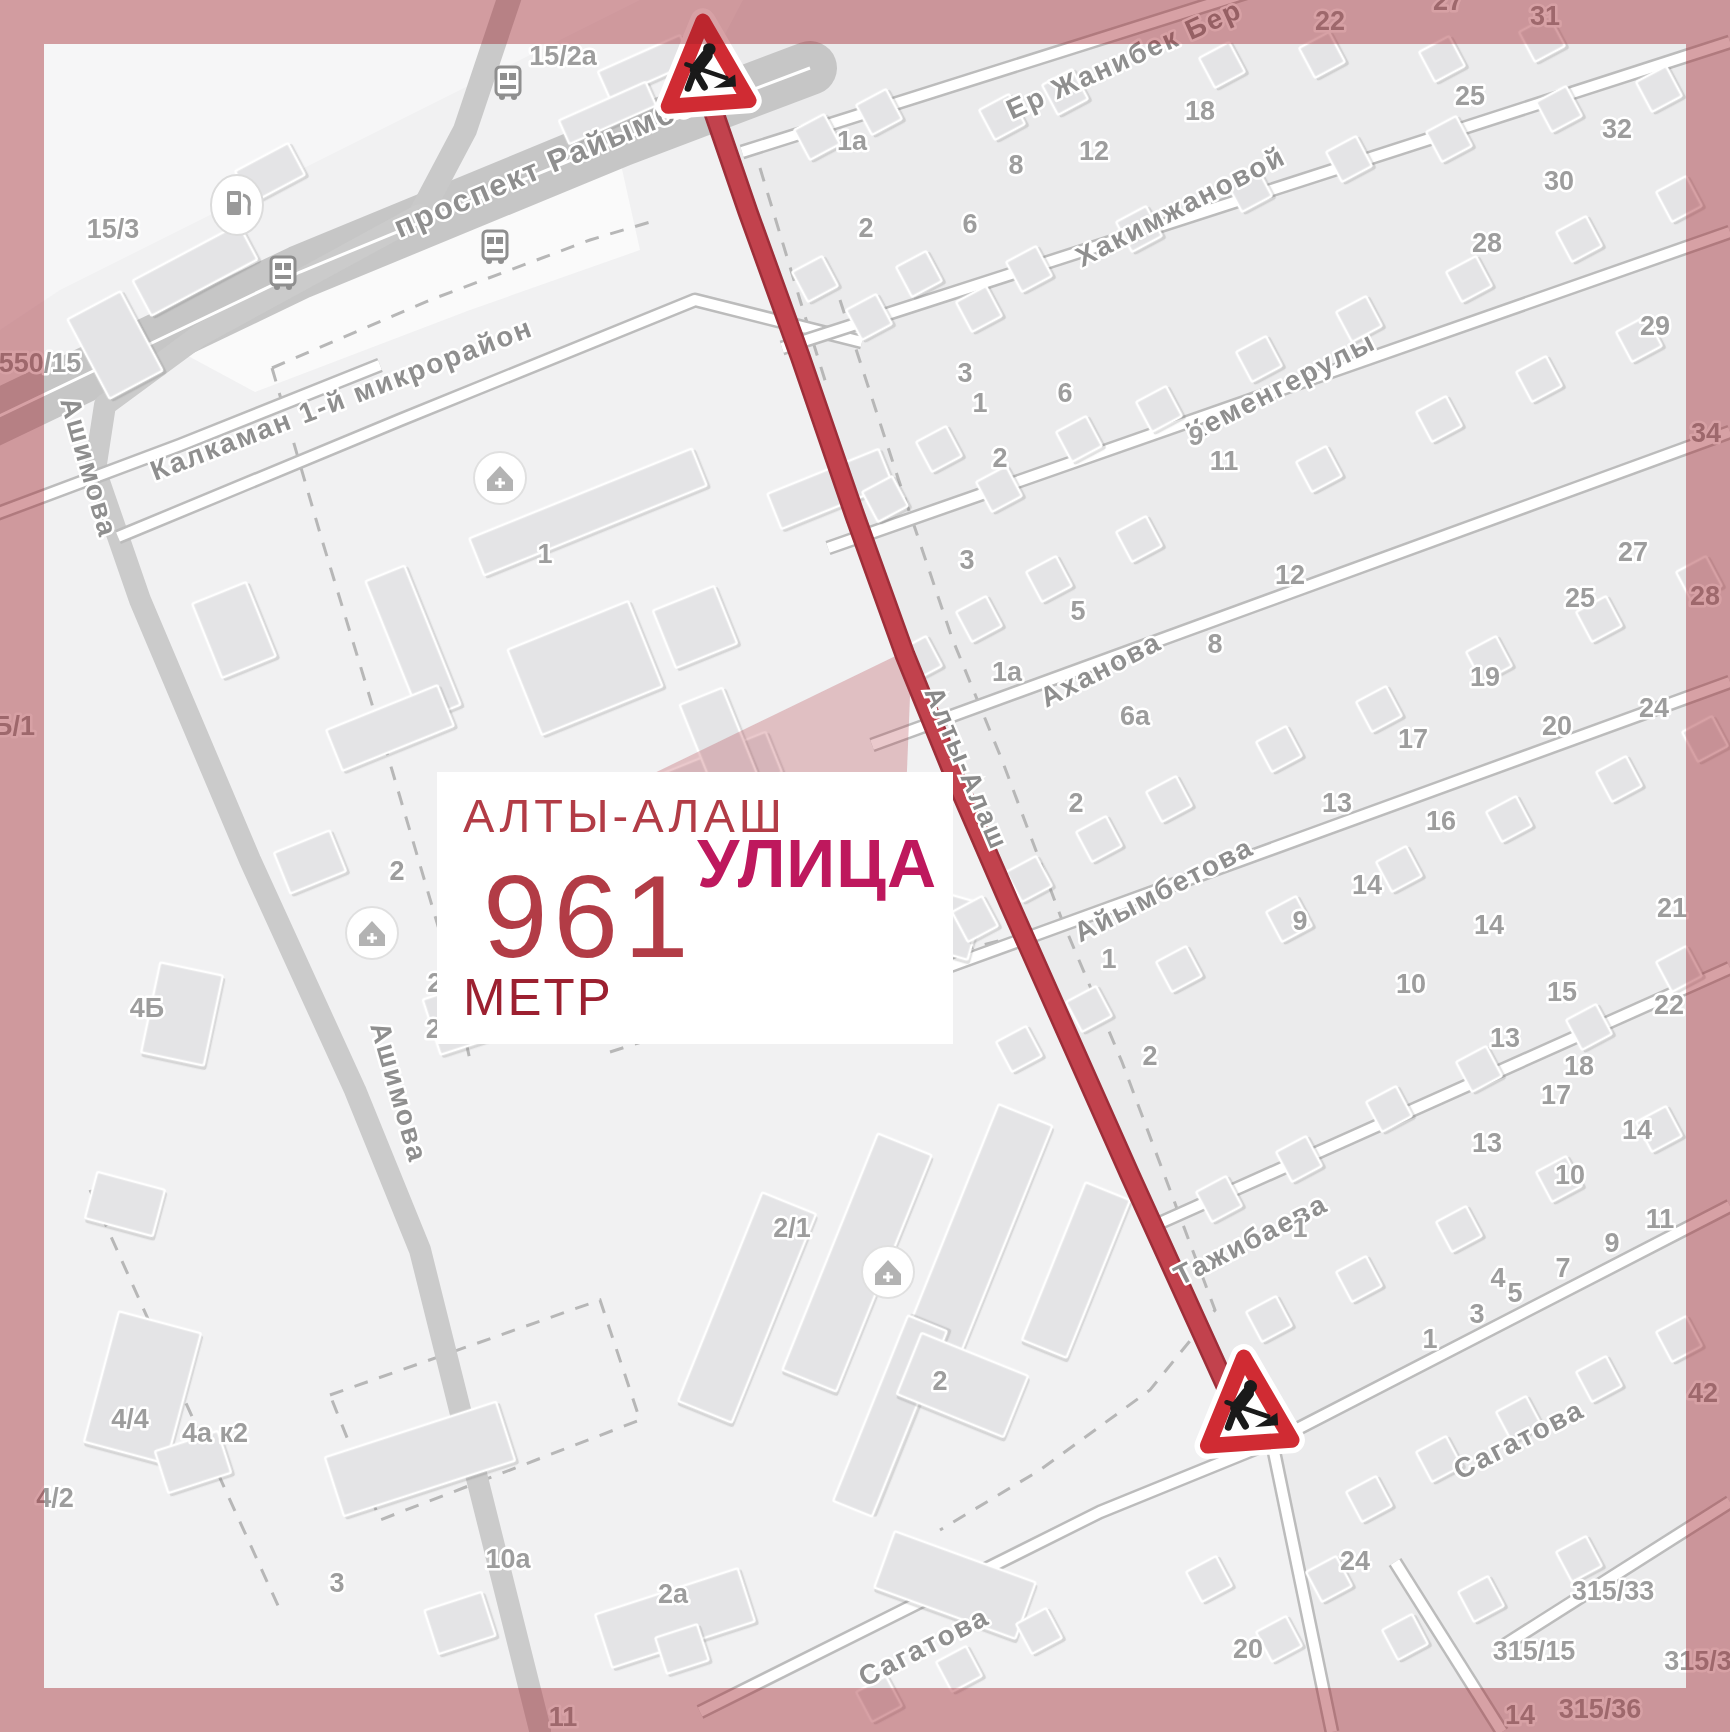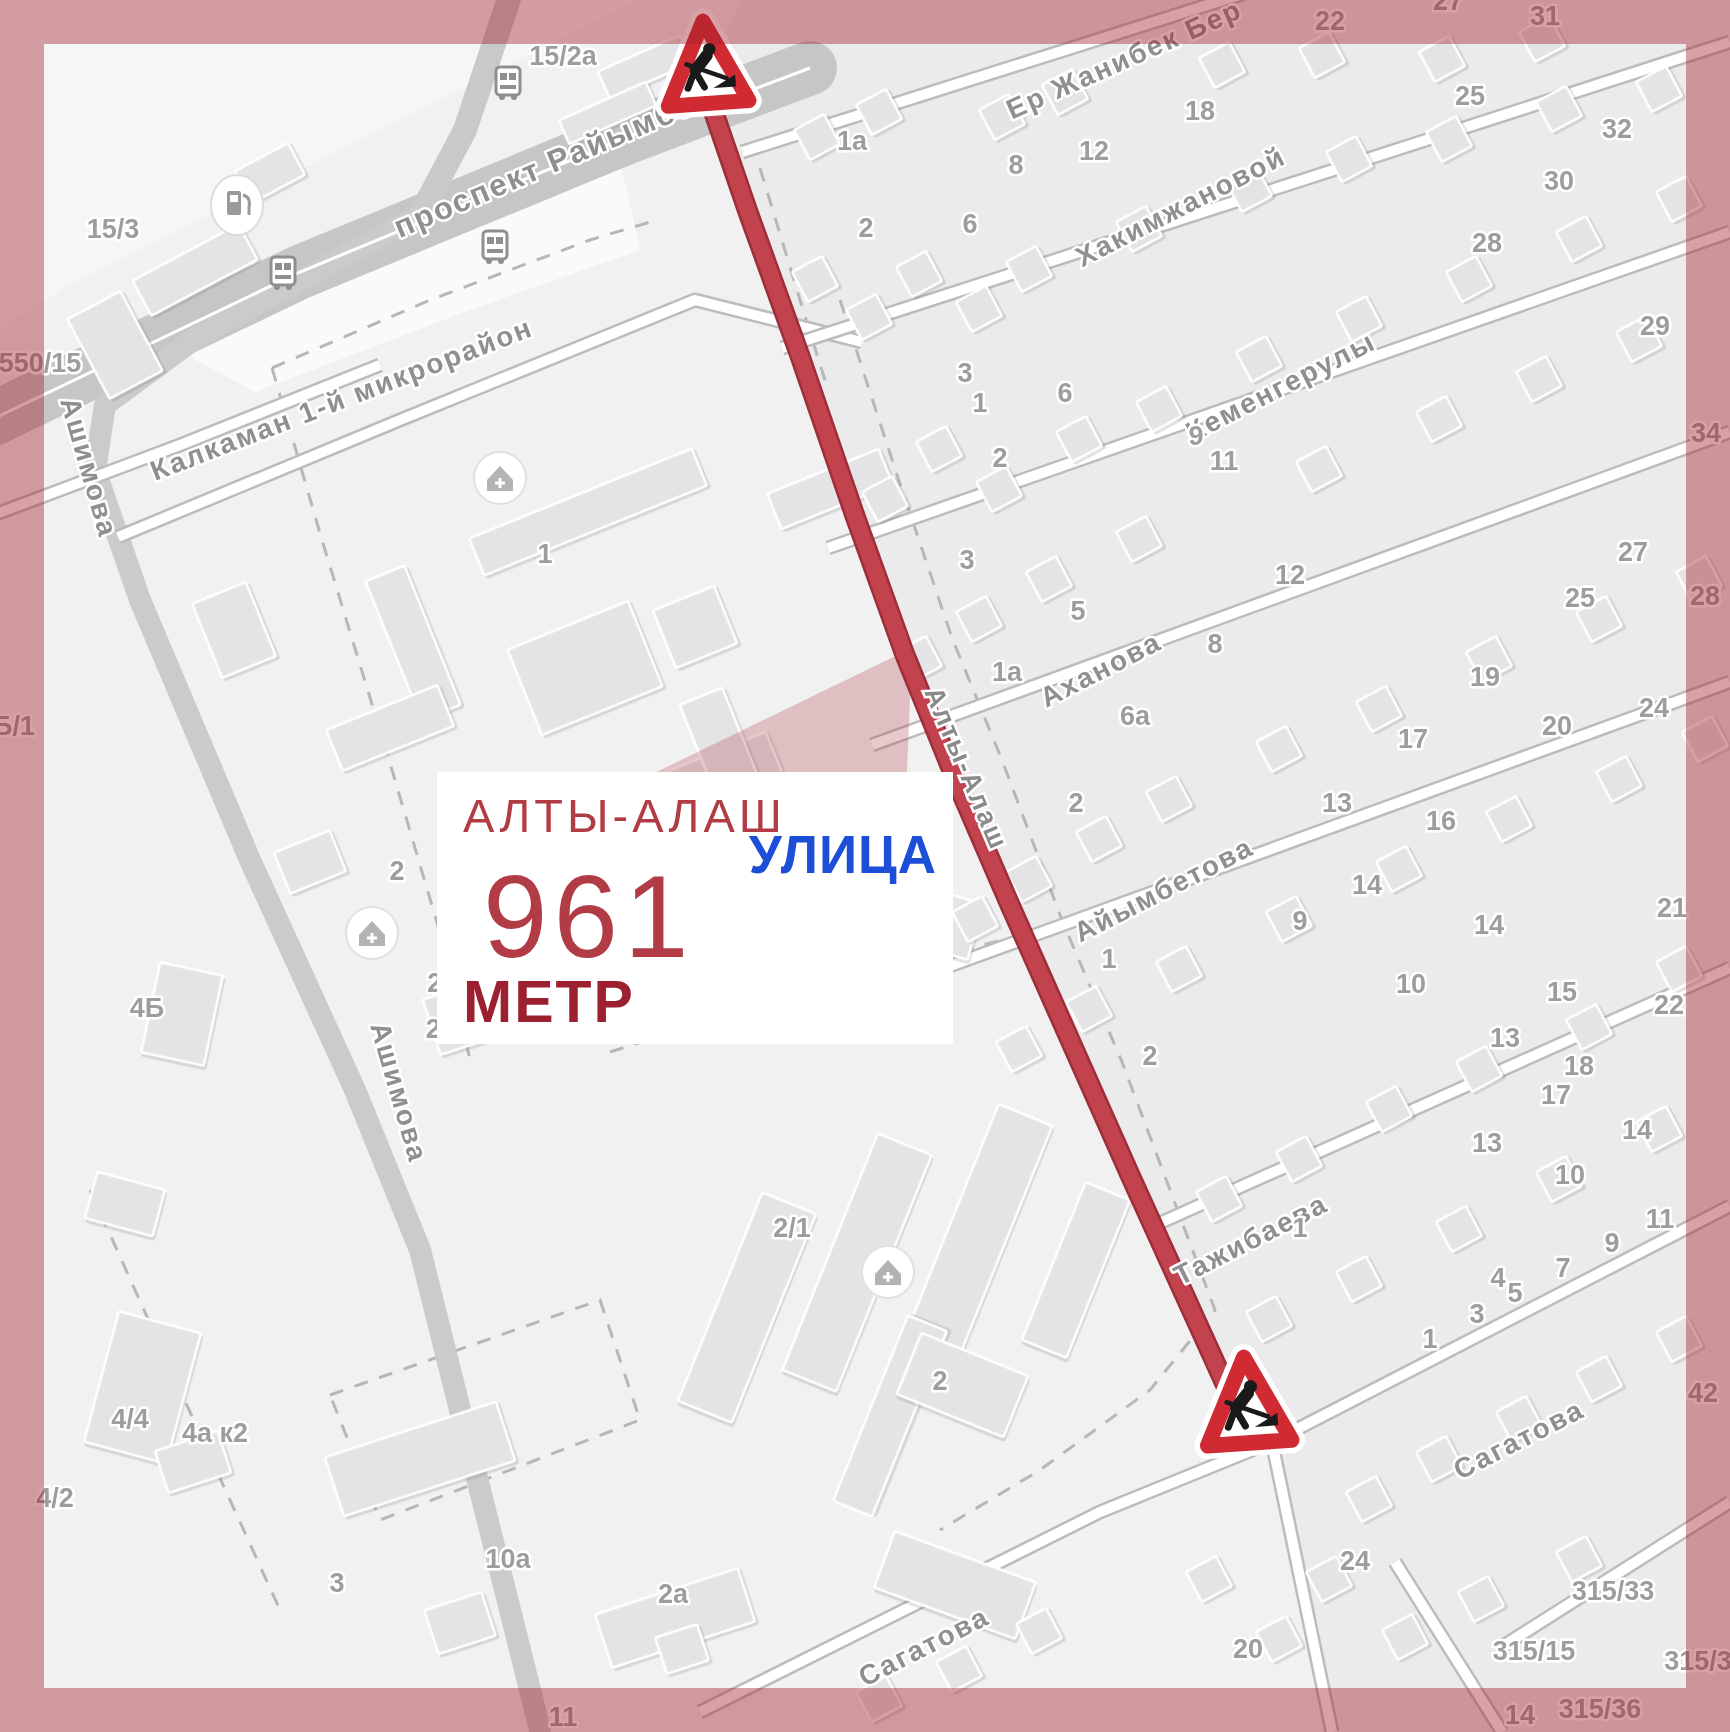--- a/index.html
+++ b/index.html
@@ -8,25 +8,25 @@
   #map{position:absolute;left:0;top:0;}
   .frame{position:absolute;background:rgba(160,30,40,0.42);z-index:40;pointer-events:none;}
   #frame-top{left:0;top:0;width:1730px;height:44px;}
   #frame-bottom{left:0;top:1688px;width:1730px;height:44px;}
   #frame-left{left:0;top:44px;width:44px;height:1644px;}
   #frame-right{left:1686px;top:44px;width:44px;height:1644px;}
   #info-card{position:absolute;left:437px;top:772px;width:516px;height:272px;
              background:#ffffff;z-index:30;}
   .card-street{position:absolute;left:26px;top:16px;font-size:47px;font-weight:300;
                letter-spacing:4px;color:#b23c46;}
-  .card-type{position:absolute;right:16px;top:52px;font-size:53px;font-weight:800;
-             letter-spacing:1px;color:#1d4ed8;}
+  .card-type{position:absolute;right:16px;top:52px;font-size:68px;font-weight:800;
+             letter-spacing:1px;color:#be185d;}
   .card-value{position:absolute;left:24px;top:78px;font-size:116px;font-weight:300;
               letter-spacing:6px;color:#b23c46;margin-left:22px;}
-  .card-unit{position:absolute;left:26px;top:196px;font-size:59px;font-weight:700;
+  .card-unit{position:absolute;left:26px;top:196px;font-size:51px;font-weight:400;
              letter-spacing:2px;color:#9c2030;}
 </style>
 </head>
 <body>
 
 <div id="stage">
   <svg id="map" width="1730" height="1732" viewBox="0 0 1730 1732">
       <polygon points="702,78 748,212 855,516 955,778 1070,1040 1195,1318 1245,1428 1272,1445 1335,1732 1730,1732 1730,-300 900,-300" fill="#ebebec"></polygon>
       <polygon points="0,0 640,0 520,60 300,170 60,290 0,330" fill="#f6f6f7"></polygon>
       <polygon points="140,330 430,195 620,160 640,250 470,310 255,392" fill="#fafafa"></polygon>

